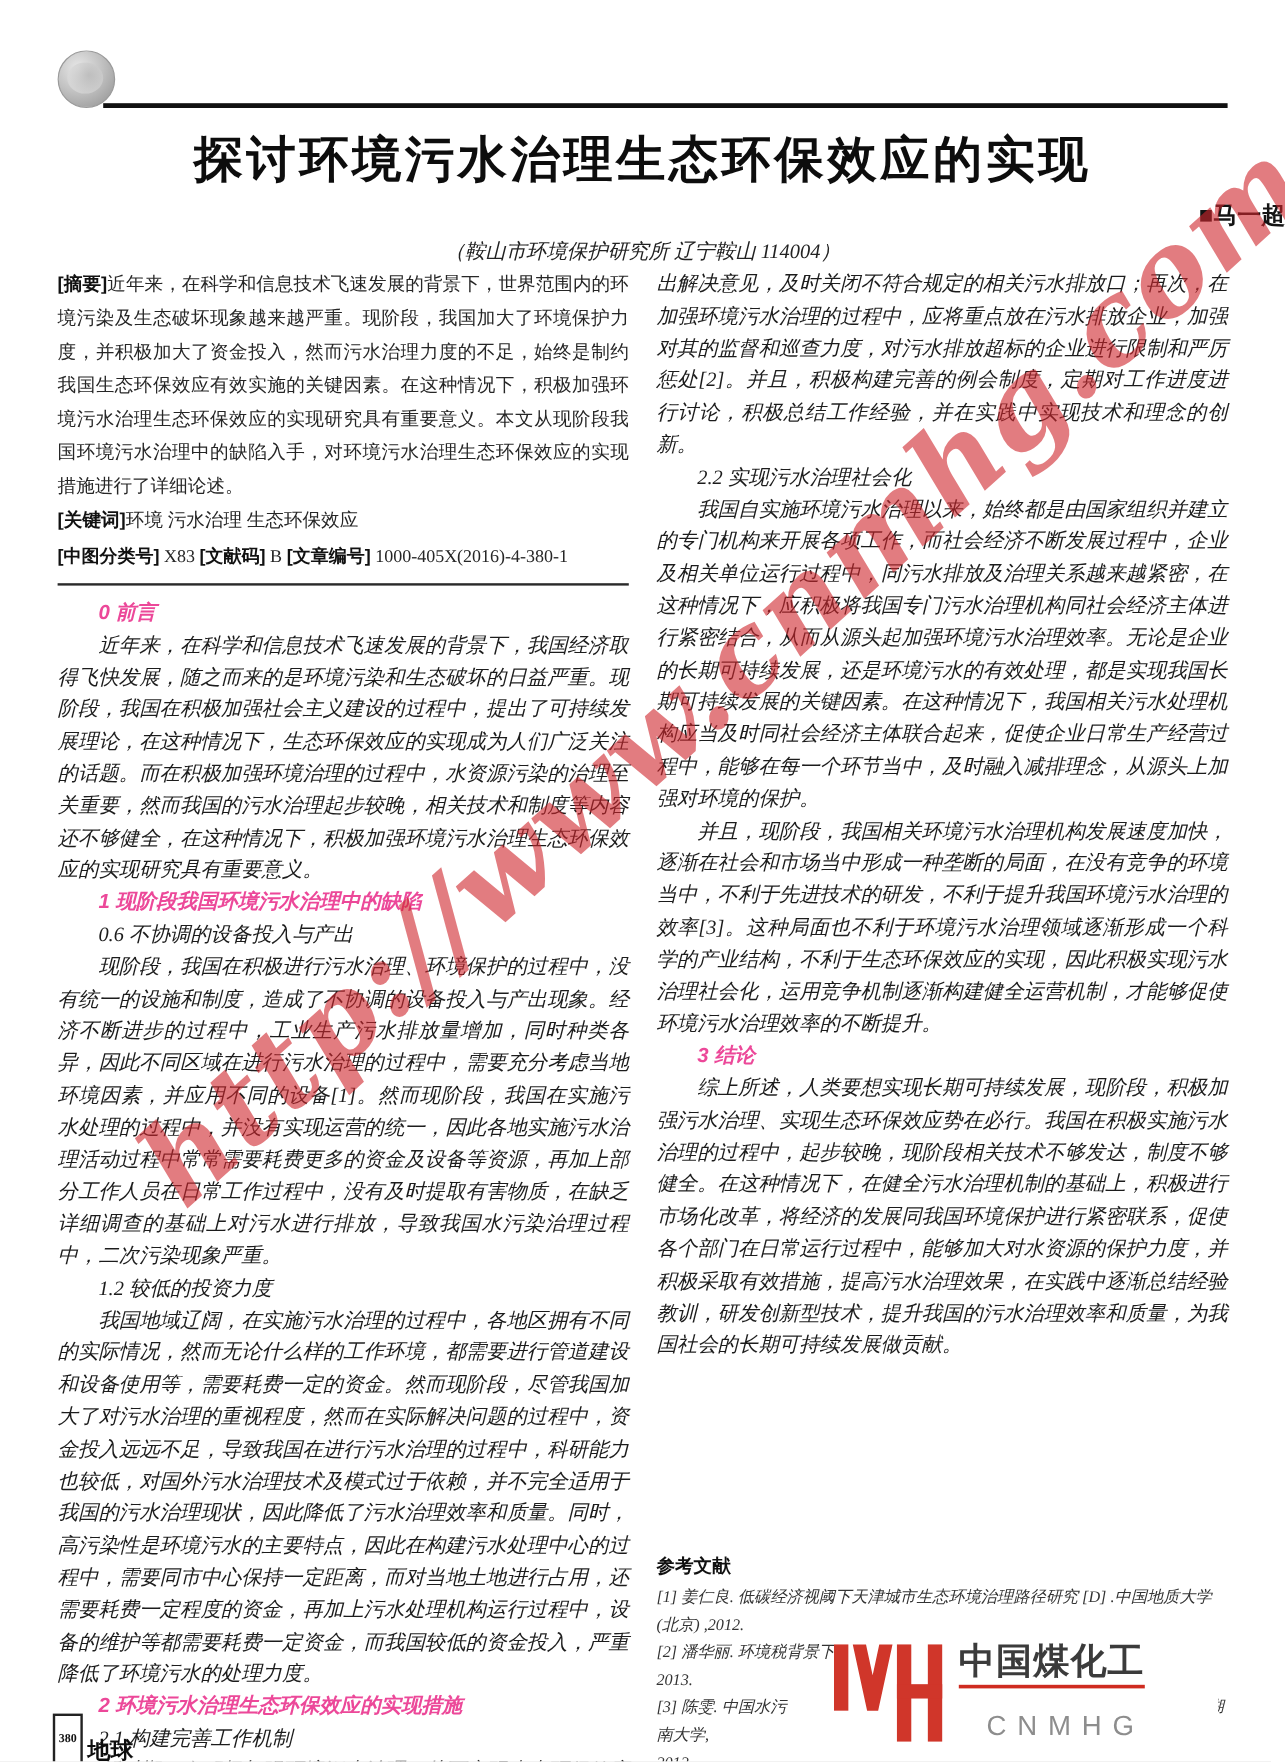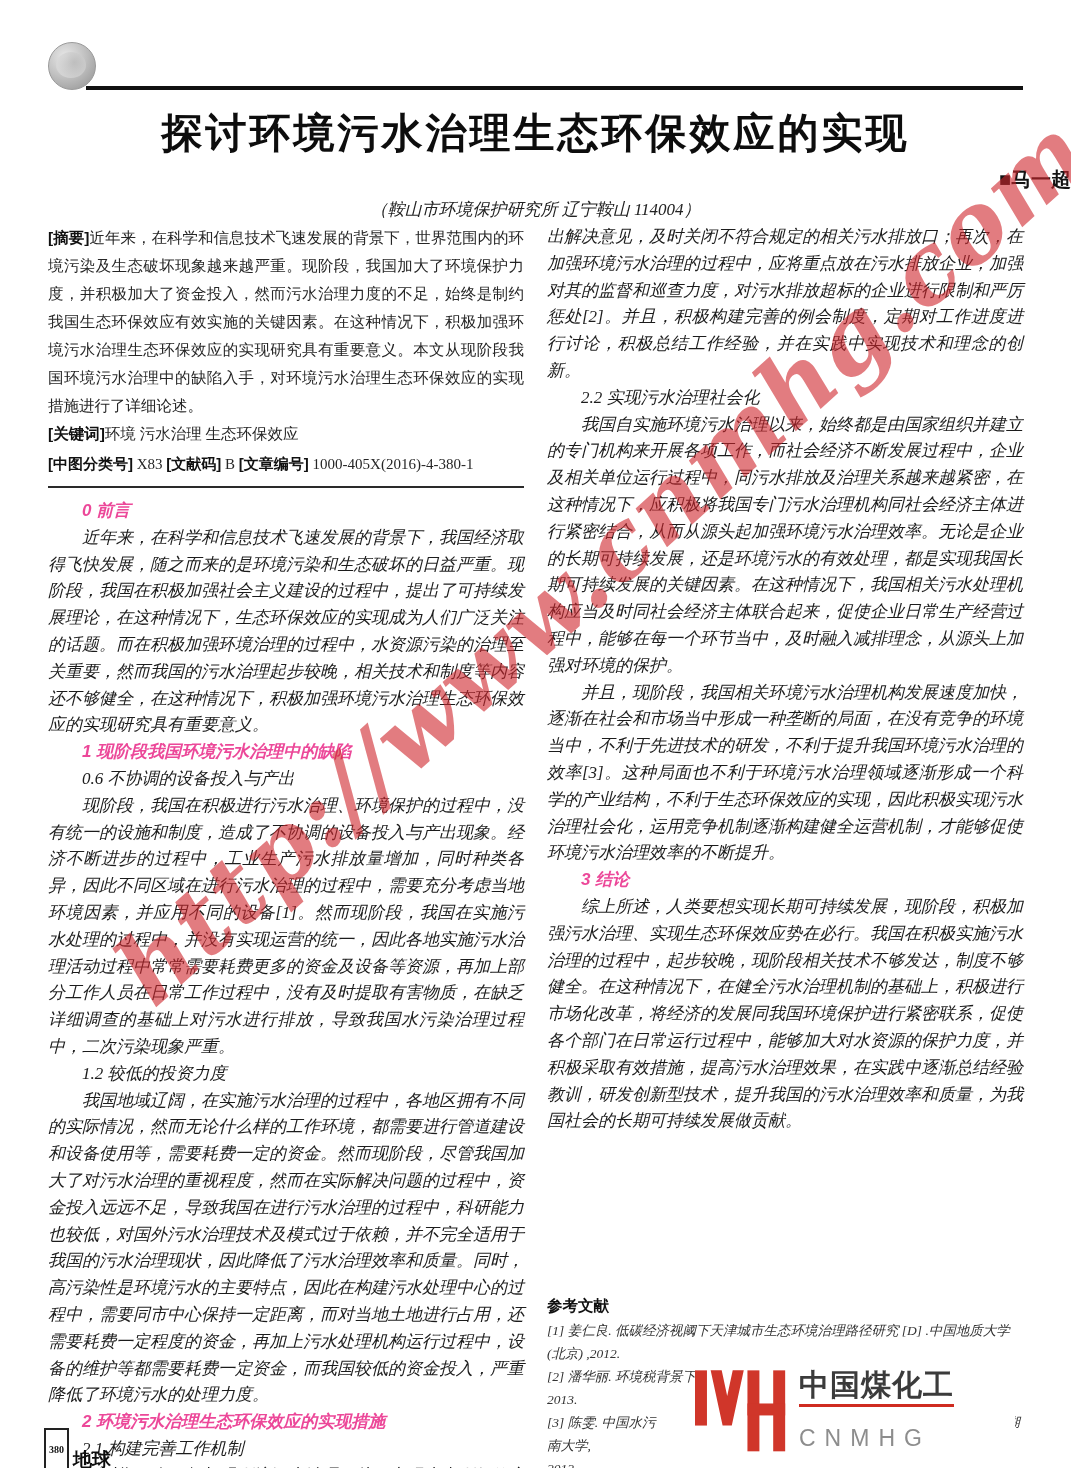--- a/index.html
+++ b/index.html
@@ -49,21 +49,21 @@
   .noindent{text-indent:0;}
   
   .references{position:relative;margin-top:158px;font-size:13.5px;line-height:23px;color:#333;}
   .refs-title{font-family:"Liberation Sans","DejaVu Sans",sans-serif;font-weight:bold;
     font-size:15.5px;line-height:26px;color:#111;}
   .ref{font-size:13.5px !important;line-height:23px !important;text-align:left !important;}
   .ref-spacer{display:inline-block;width:280px;height:1px;}
   
   .cnmhg-logo{
     position:absolute;left:148px;top:70px;width:320px;height:92px;background:#fff;
-    display:flex;align-items:flex-start;gap:12px;z-index:3;
+    display:flex;align-items:flex-start;gap:12px;z-index:3;text-align:right;
   }
   .logo-mark{flex:0 0 92px;}
   .logo-text{padding-top:6px;}
   .logo-cn{font-family:"Liberation Sans","DejaVu Sans",sans-serif;font-size:30px;
     font-weight:bold;color:#3b3b3b;letter-spacing:1px;line-height:32px;
     border-bottom:3px solid #cf2b20;padding-bottom:3px;}
   .logo-en{font-family:"Liberation Sans","DejaVu Sans",sans-serif;font-size:23px;
     color:#8d8d8d;letter-spacing:9px;line-height:30px;margin-top:16px;}
   
   .watermark{

